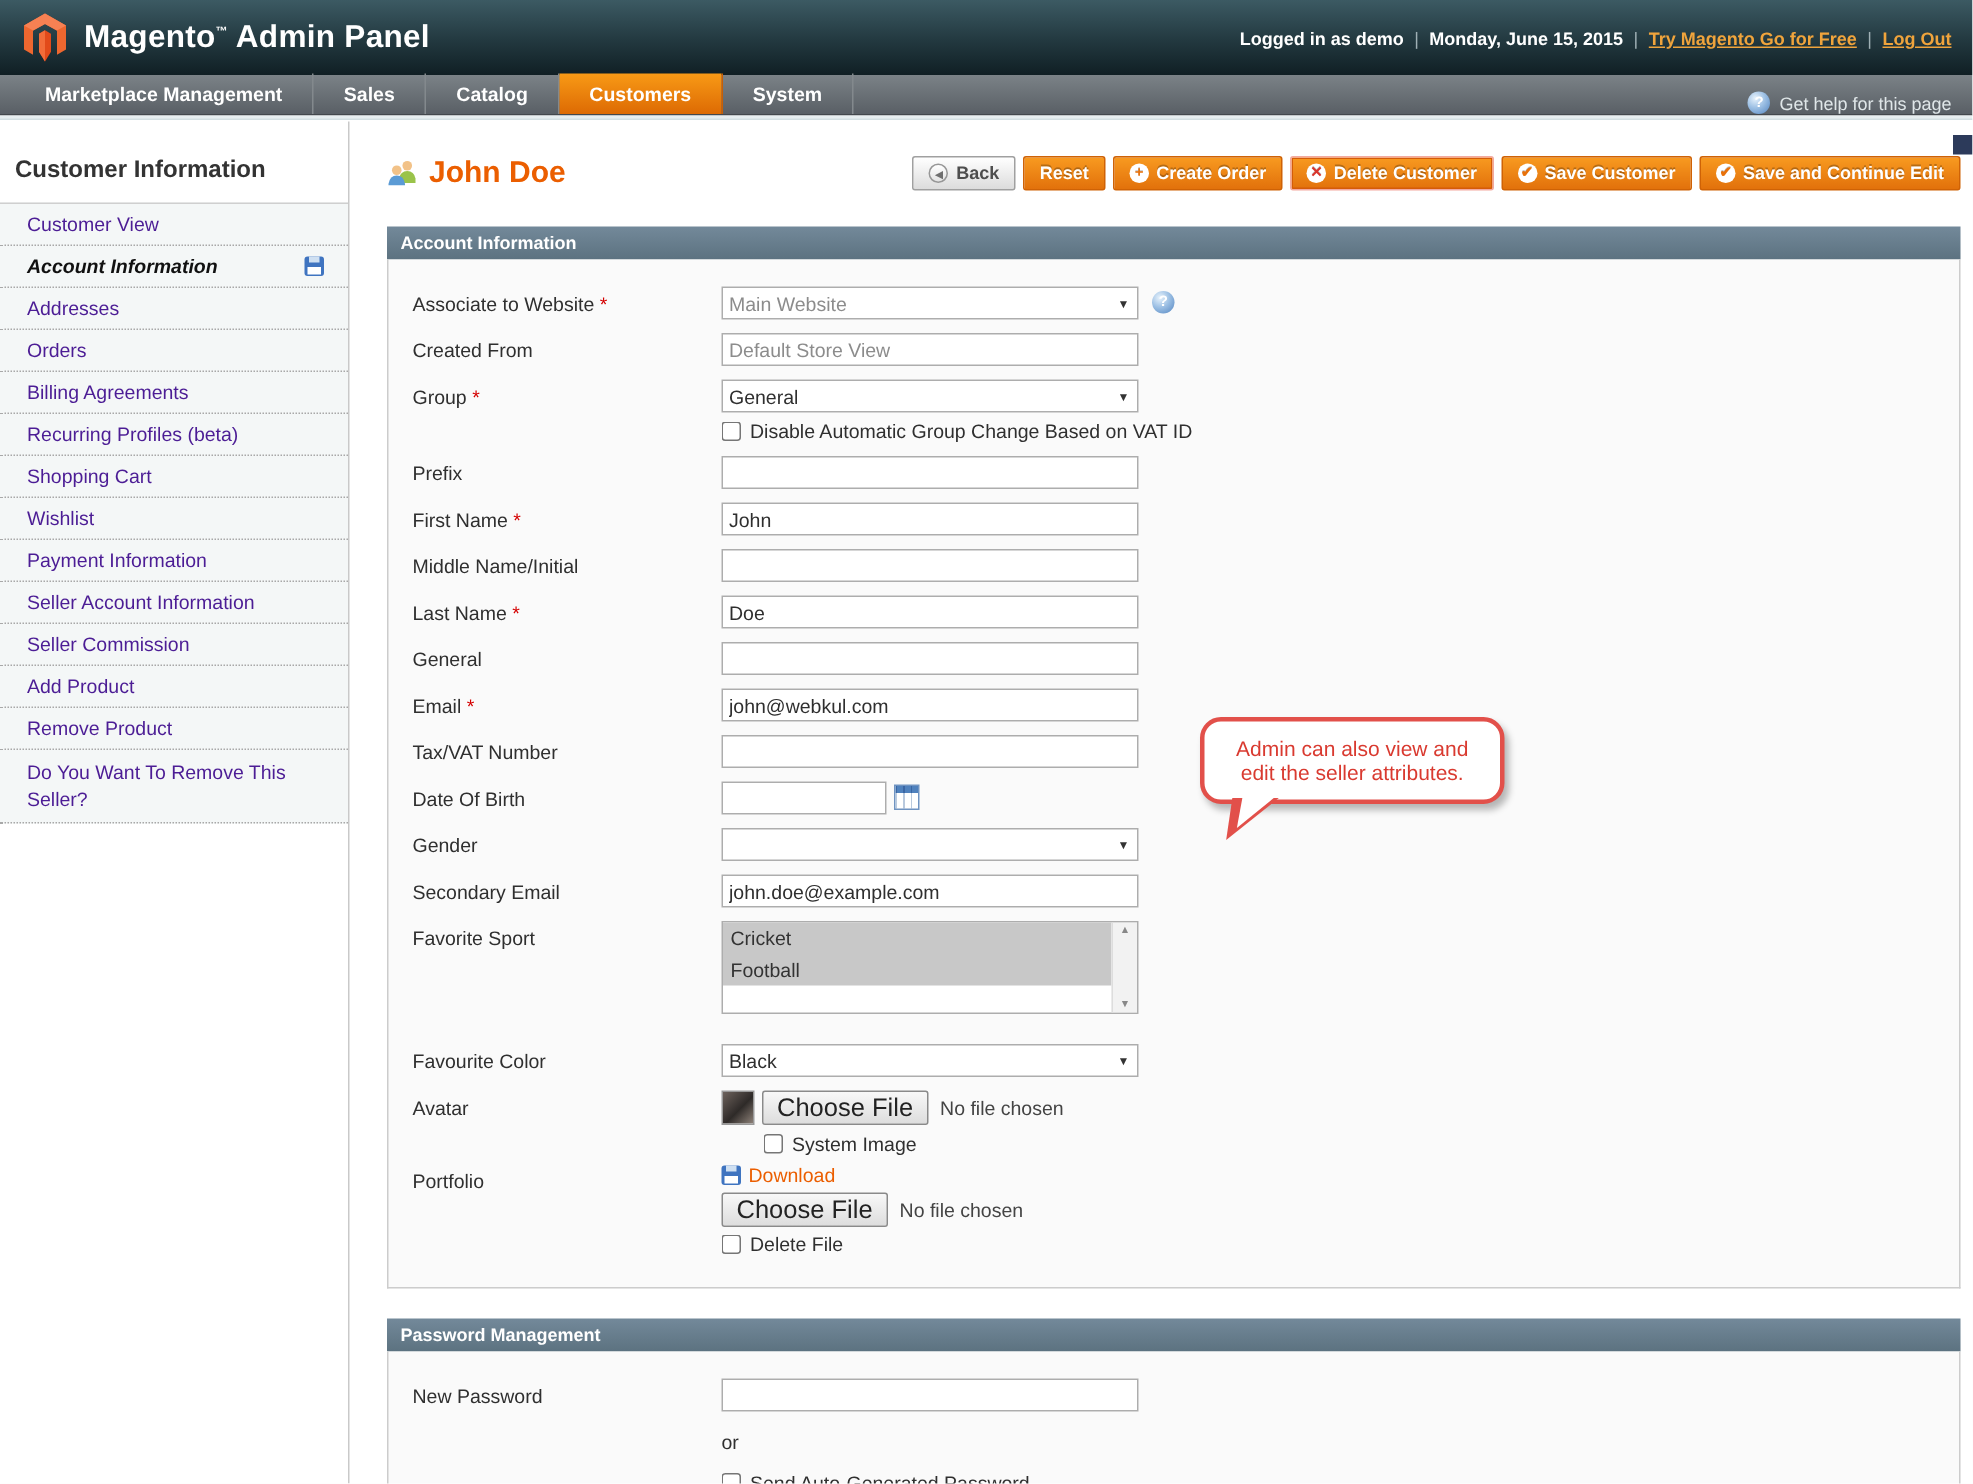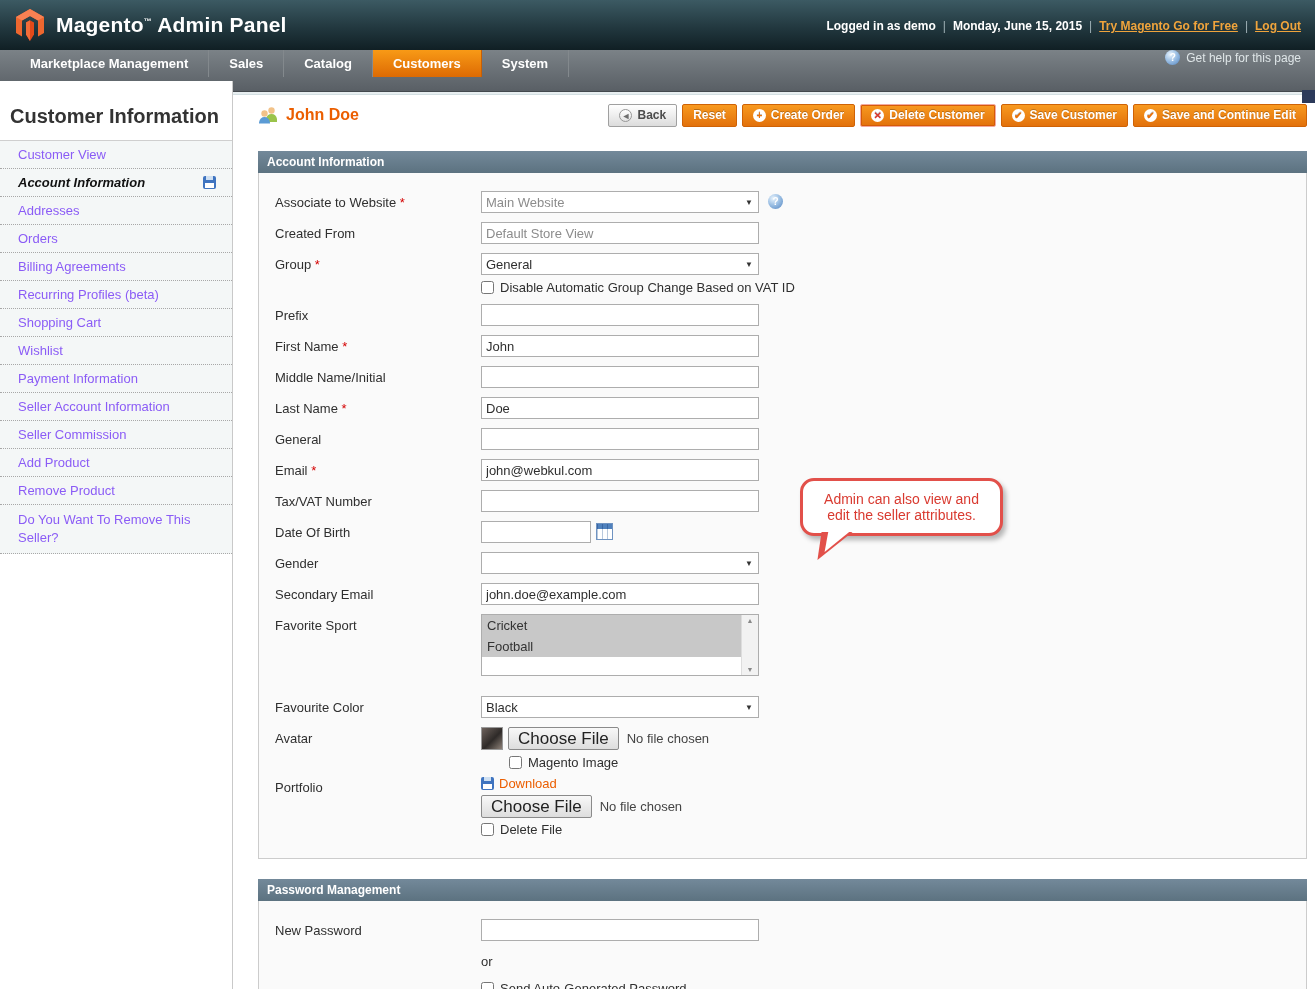--- a/index.html
+++ b/index.html
@@ -9,41 +9,41 @@
   
   .hdr { height:50px; background:linear-gradient(180deg,#3c5a63 0%, #22383f 55%, #101f24 100%); display:flex; align-items:center; padding:0 14px; }
   .logo { width:32px; height:34px; margin-right:10px; }
   .brand { color:#fff; font-size:21px; font-weight:bold; letter-spacing:.2px;text-align:right; }
   .brand sup { font-size:8px; }
   .hdr-right { margin-left:auto; font-size:12px; font-weight:bold; color:#fff; display:flex; align-items:center; gap:7px; padding-top:2px; }
   .hdr-sep { color:#9fb0b5; font-weight:normal; }
   .hdr-link { color:#f0a43c; text-decoration:underline; cursor:pointer; }
 
   
-  .nav { height:42px; background:linear-gradient(180deg,#7b8287,#595f65); border-bottom:1px solid #43484d; display:flex; align-items:flex-start; padding-left:10px; }
+  .nav { height:27px; background:linear-gradient(180deg,#7b8287,#595f65); border-bottom:1px solid #43484d; display:flex; align-items:flex-end; padding-left:10px; }
   .nav-item { color:#fff; font-size:13px; font-weight:bold; line-height:27px; padding:0 20px; border-right:1px solid #83898d; cursor:pointer; }
   .nav-item.active { background:linear-gradient(180deg,#f89a16,#dd6a03); border-right-color:#c85f04; }
   .nav-help { margin-left:auto; display:flex; align-items:center; gap:6px; padding-right:14px; color:#dfe6e8; font-size:12px; cursor:pointer; }
   .sphere { width:15px; height:15px; border-radius:50%; background:radial-gradient(circle at 35% 30%, #e8f3fc, #9dc0e4 45%, #5f8fc7 90%); color:#fff; font-size:10px; font-weight:bold; text-align:center; line-height:15px; display:inline-block; }
   .below-nav { height:3px; background:#e7eef0; border-bottom:1px solid #d3dfe2; }
 
   
   .sidebar { position:absolute; left:0; top:81px; width:233px; bottom:0; border-right:1px solid #c9c9c9; background:#fff; }
-  .sb-title { font-size:20px; font-weight:bold; color:#333; padding:24px 0 12px 10px; }
+  .sb-title { font-size:16px; font-weight:bold; color:#333; padding:24px 0 12px 10px; }
   .sb-list { border-top:1px solid #cfcfcf; background:#f4f7f7; }
-  .sb-item { font-size:13px; color:#8b5cf6; padding:6px 10px 6px 18px; border-bottom:1px dotted #a8a8a8; cursor:pointer; display:flex; align-items:center; }
+  .sb-item { font-size:13px; color:#4c1d95; padding:6px 10px 6px 18px; border-bottom:1px dotted #a8a8a8; cursor:pointer; display:flex; align-items:center; }
   .sb-item.active { font-weight:bold; font-style:italic; color:#111; }
   .floppy { width:13px; height:13px; margin-left:auto; margin-right:6px; position:relative; background:#3f74c0; border-radius:2px; flex:0 0 13px; }
   .floppy:before { content:""; position:absolute; left:3px; top:0; width:7px; height:4px; background:#cfe0f2; }
   .floppy:after { content:""; position:absolute; left:2px; bottom:1px; width:9px; height:5px; background:#fff; }
 
   
   .main { position:absolute; left:258px; top:81px; width:1049px; }
   .title-row { display:flex; align-items:center; margin-top:22px; height:24px; }
-  .page-title { color:#eb5e00; font-size:16px; font-weight:bold; margin-left:7px; }
+  .page-title { color:#eb5e00; font-size:20px; font-weight:bold; margin-left:7px; }
   .btns { margin-left:auto; display:flex; gap:5px; }
   .btn { height:23px; font-size:12px; font-weight:bold; border-radius:2px; padding:0 10px; display:flex; align-items:center; gap:5px; cursor:pointer; white-space:nowrap; }
   .btn-gray { background:linear-gradient(180deg,#ffffff,#dcdcdc); border:1px solid #a0a0a0; color:#4d4d4d; }
   .btn-orange { background:linear-gradient(180deg,#f89a20,#e2710b); border:1px solid #cf6205; color:#fff; text-shadow:0 -1px 0 rgba(0,0,0,.25); }
   .btn-delete { border:1px solid #f3a9a0; box-shadow:0 0 0 1px #d55b08 inset; }
   .cicon { width:13px; height:13px; border-radius:50%; background:#fff; color:#e8710a; font-size:10px; font-weight:bold; line-height:13px; text-align:center; flex:0 0 13px; }
   .cicon.red { color:#d9332b; }
   .back-ic { width:13px; height:13px; border-radius:50%; border:1px solid #979797; background:linear-gradient(180deg,#fff,#e3e3e3); color:#6f6f6f; font-size:9px; line-height:12px; text-align:center; flex:0 0 13px; }
 
   
@@ -286,21 +286,21 @@
         <div class="f-row" style="margin-bottom:6px;">
           <div class="f-label">Avatar</div>
           <div>
             <div style="display:flex; align-items:center;">
               <span class="avatar-thumb"></span>
               <span class="choose-btn">Choose File</span>
               <span class="nofile">No file chosen</span>
             </div>
             <div class="chk-line" style="margin-left:28px;">
               <input type="checkbox" style="">
-              <span>Magento Image</span>
+              <span>System Image</span>
             </div>
           </div>
         </div>
 
         <div class="f-row">
           <div class="f-label">Portfolio</div>
           <div>
             <div style="display:flex; align-items:center; margin-bottom:4px;">
               <span class="floppy" style="margin:0;"></span>
               <span class="dl-link">Download</span>

